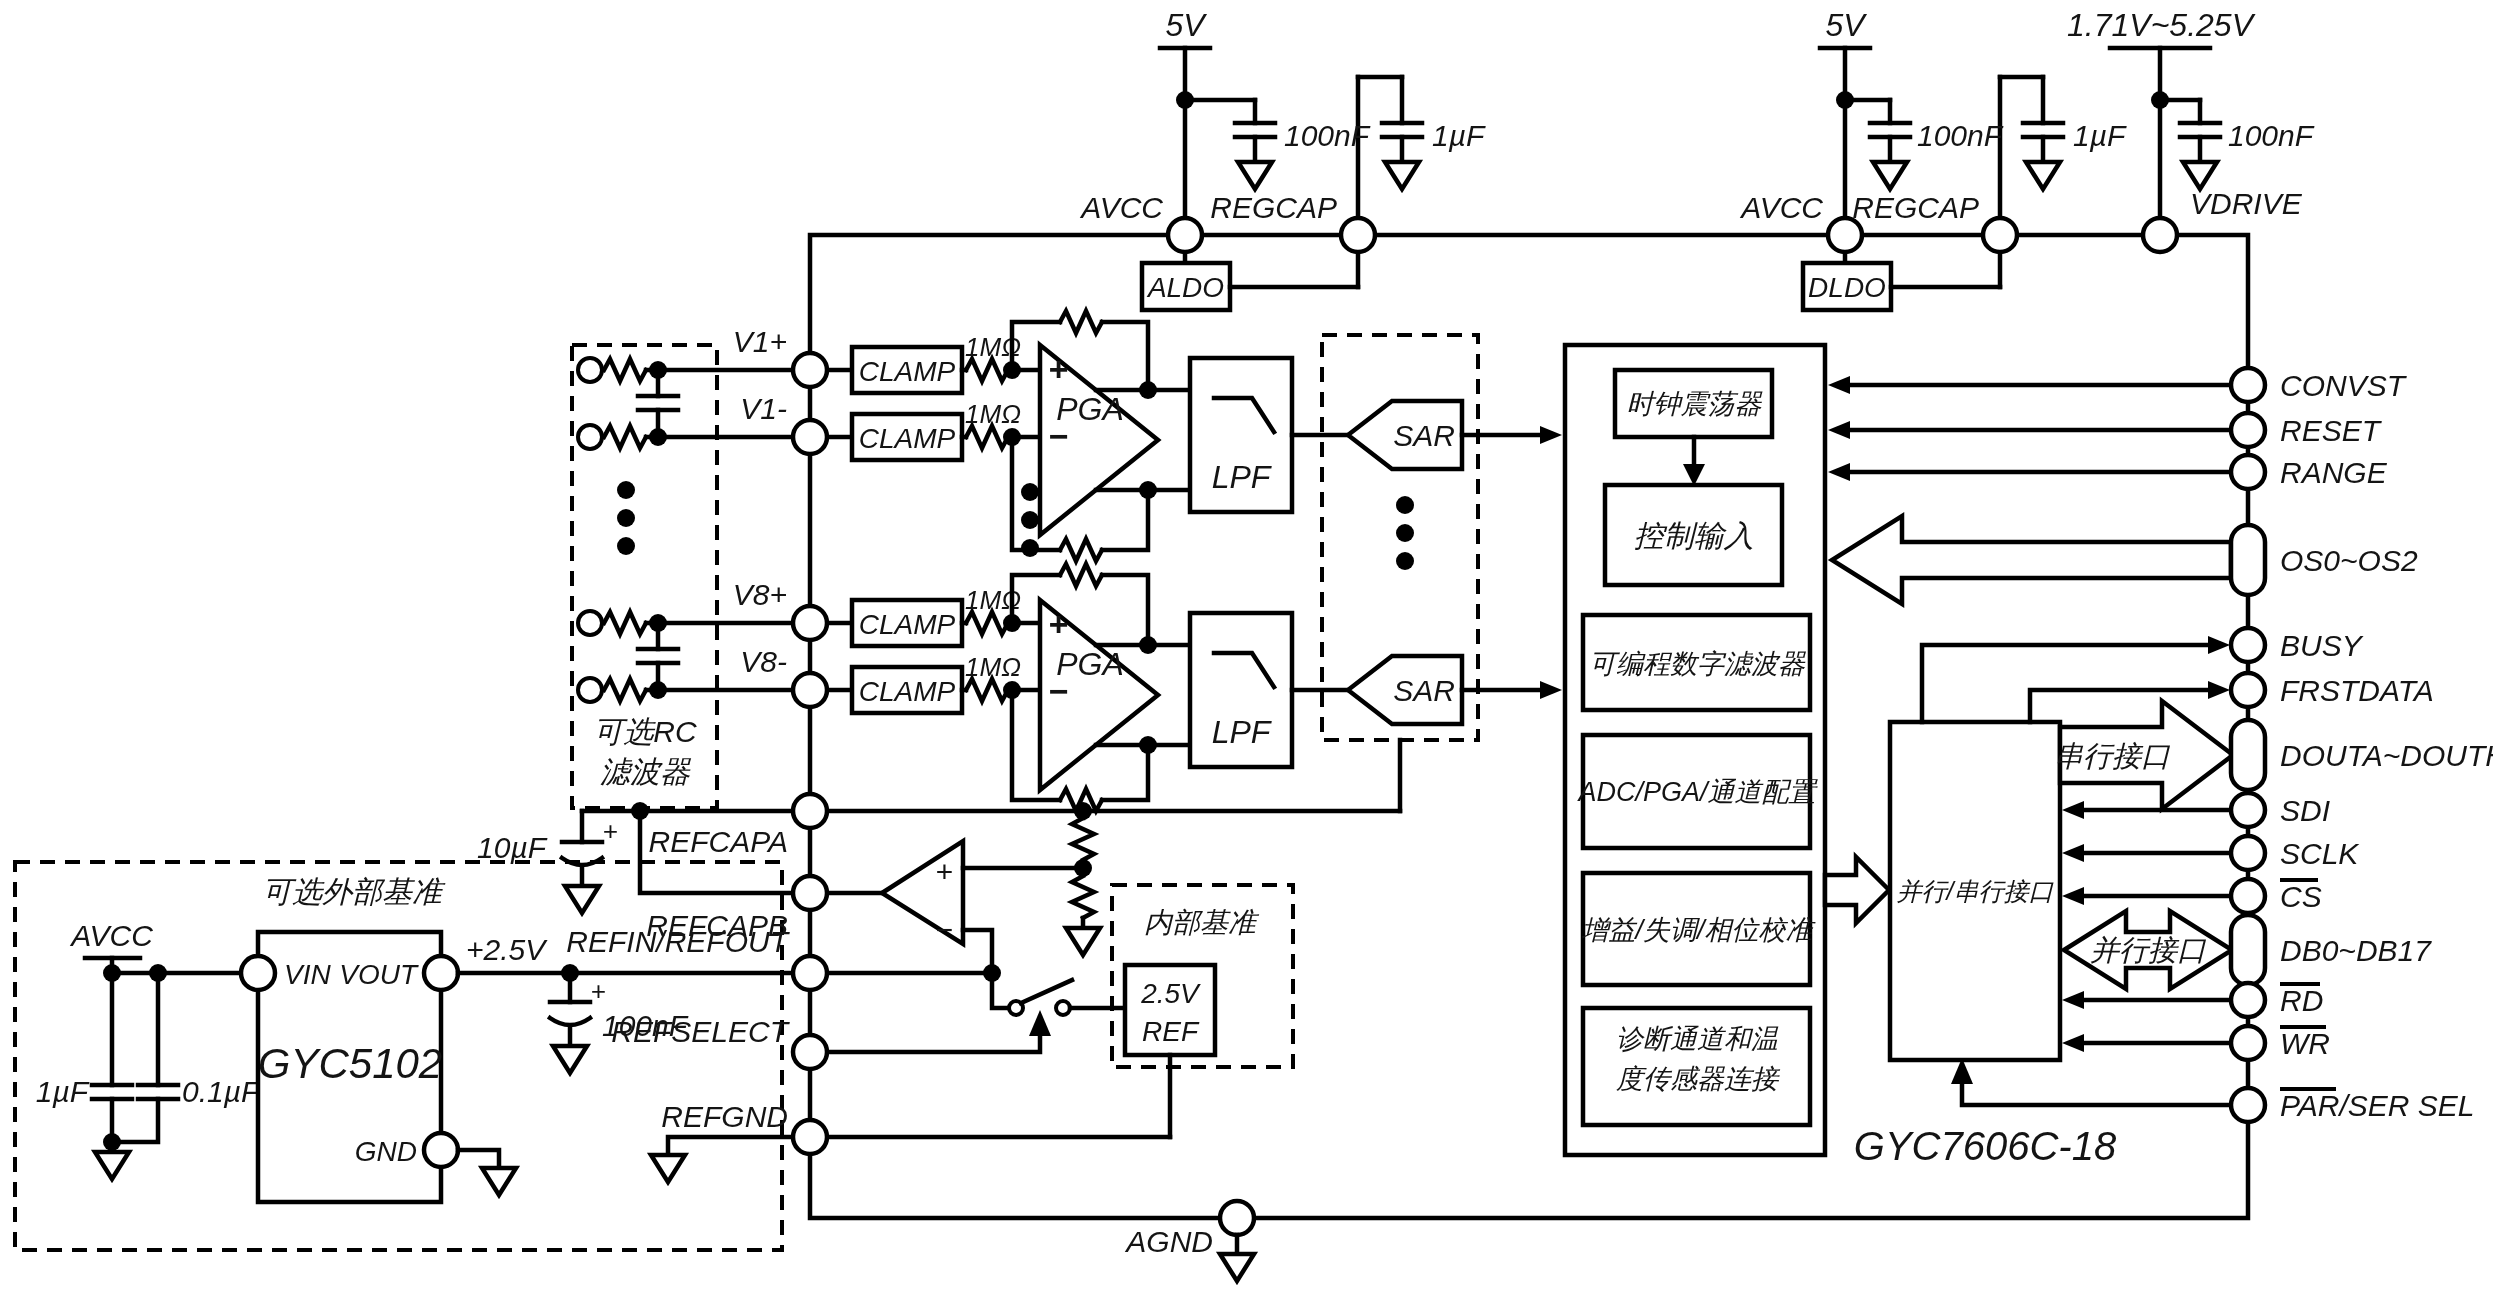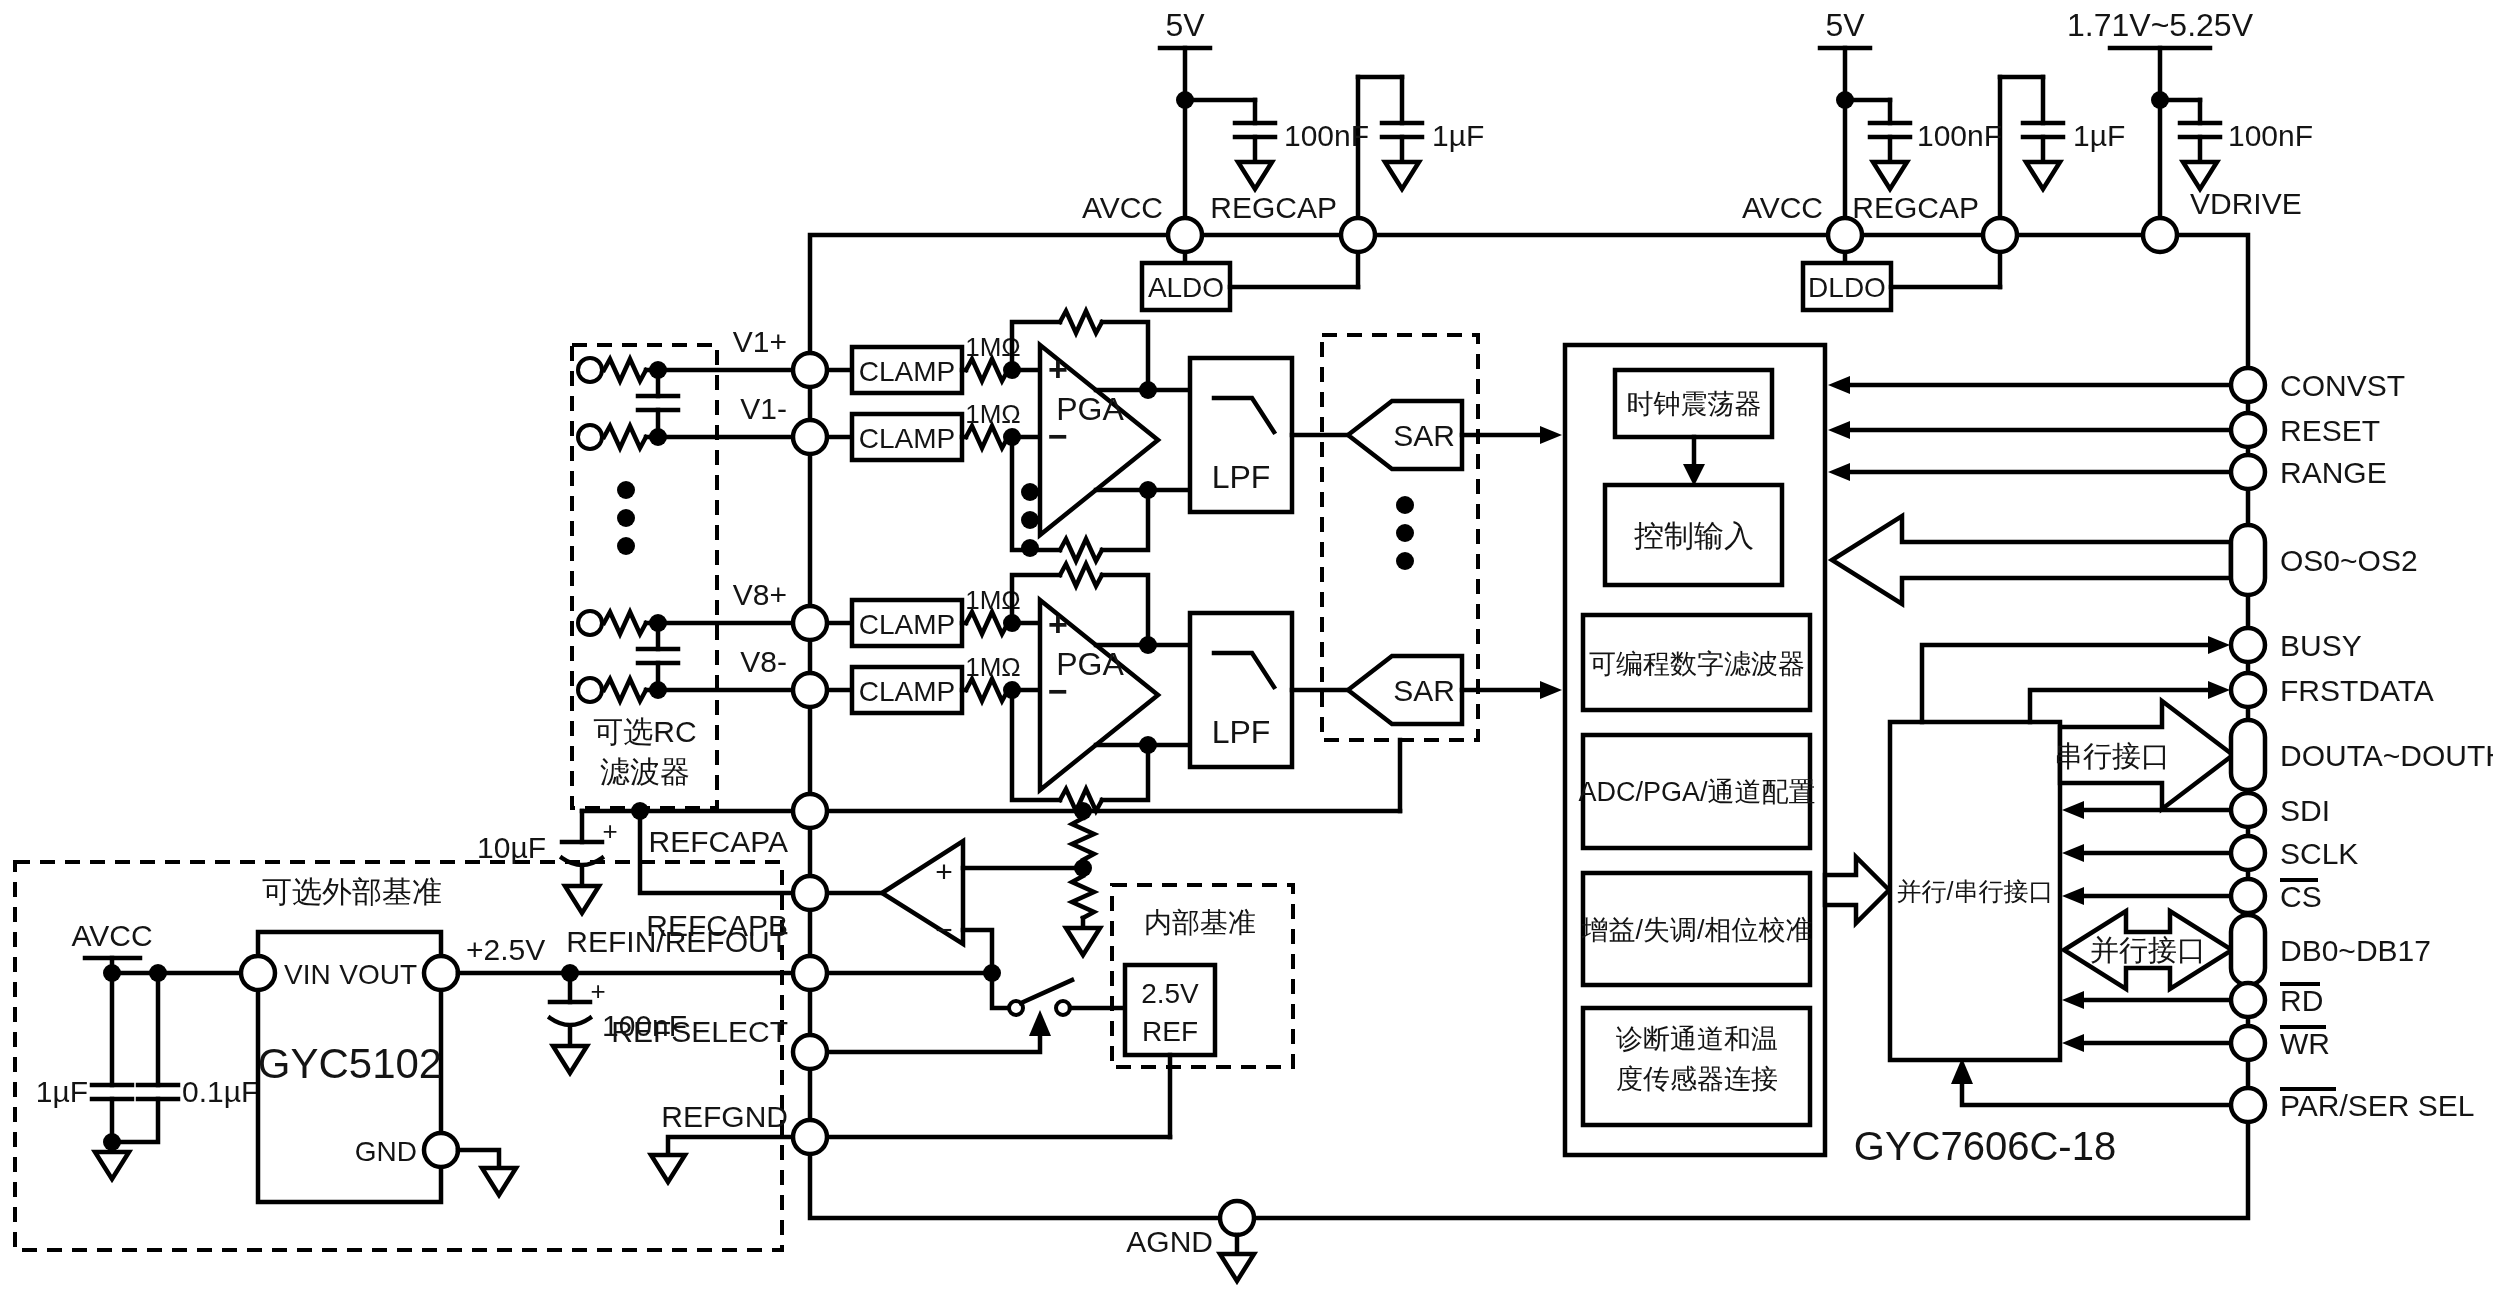--- a/index.html
+++ b/index.html
@@ -1,16 +1,16 @@
 <!DOCTYPE html>
 <html><head>
 <meta charset="utf-8">
 <style>
   html,body{margin:0;padding:0;background:#fff;}
-  #stage{width:100vw;height:100vh;background:#fff;}
+  #stage{width:100vw;height:100vh;background:#fff;font-style:italic;}
   svg{display:block;width:100%;height:100%;}
   text{font-family:"Liberation Sans","DejaVu Sans",sans-serif;fill:#141414;}
   .t26{font-size:26px}.t28{font-size:28px}.t29{font-size:29px}.t30{font-size:30px}
   .t32{font-size:32px}.t34{font-size:34px;font-weight:bold}.t25{font-size:25px}
   .t27{font-size:27px}.t40{font-size:40px}.t42{font-size:42px}
   .w{stroke:#000;stroke-width:4.5;fill:none;stroke-linecap:square}
   .w3{stroke:#000;stroke-width:4;fill:none}
   .box{fill:#fff;stroke:#000;stroke-width:4.5}
   .dash{fill:none;stroke:#000;stroke-width:4;stroke-dasharray:15 10}
   .pin{fill:#fff;stroke:#000;stroke-width:4.5}

